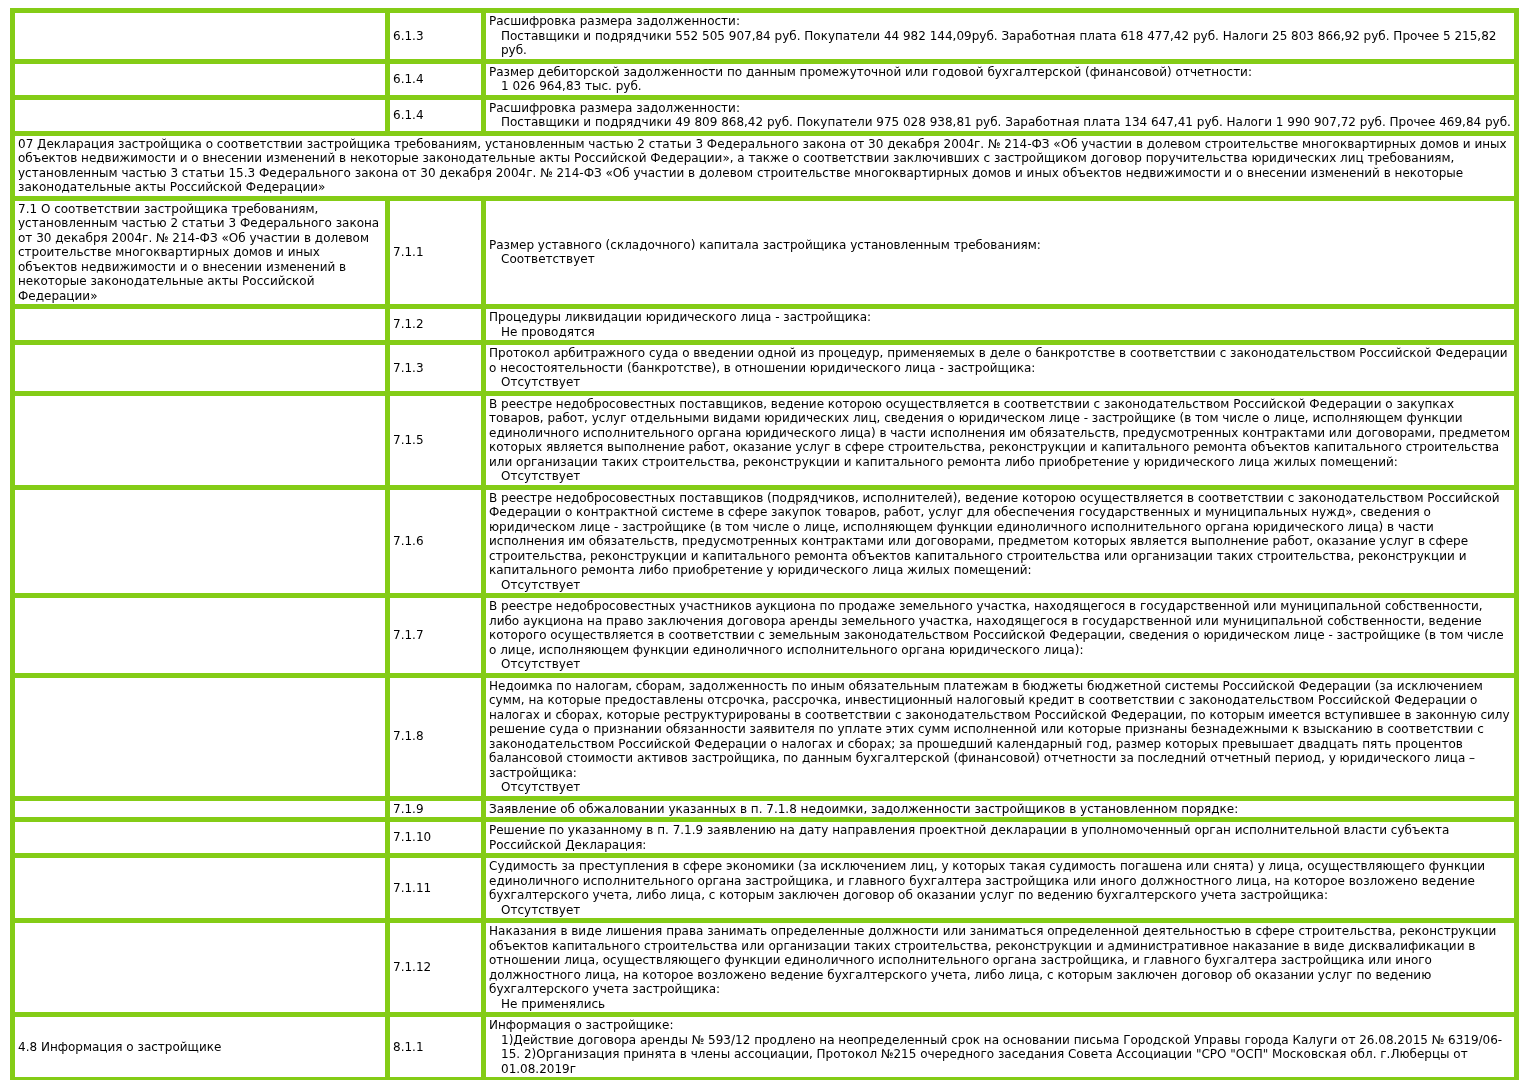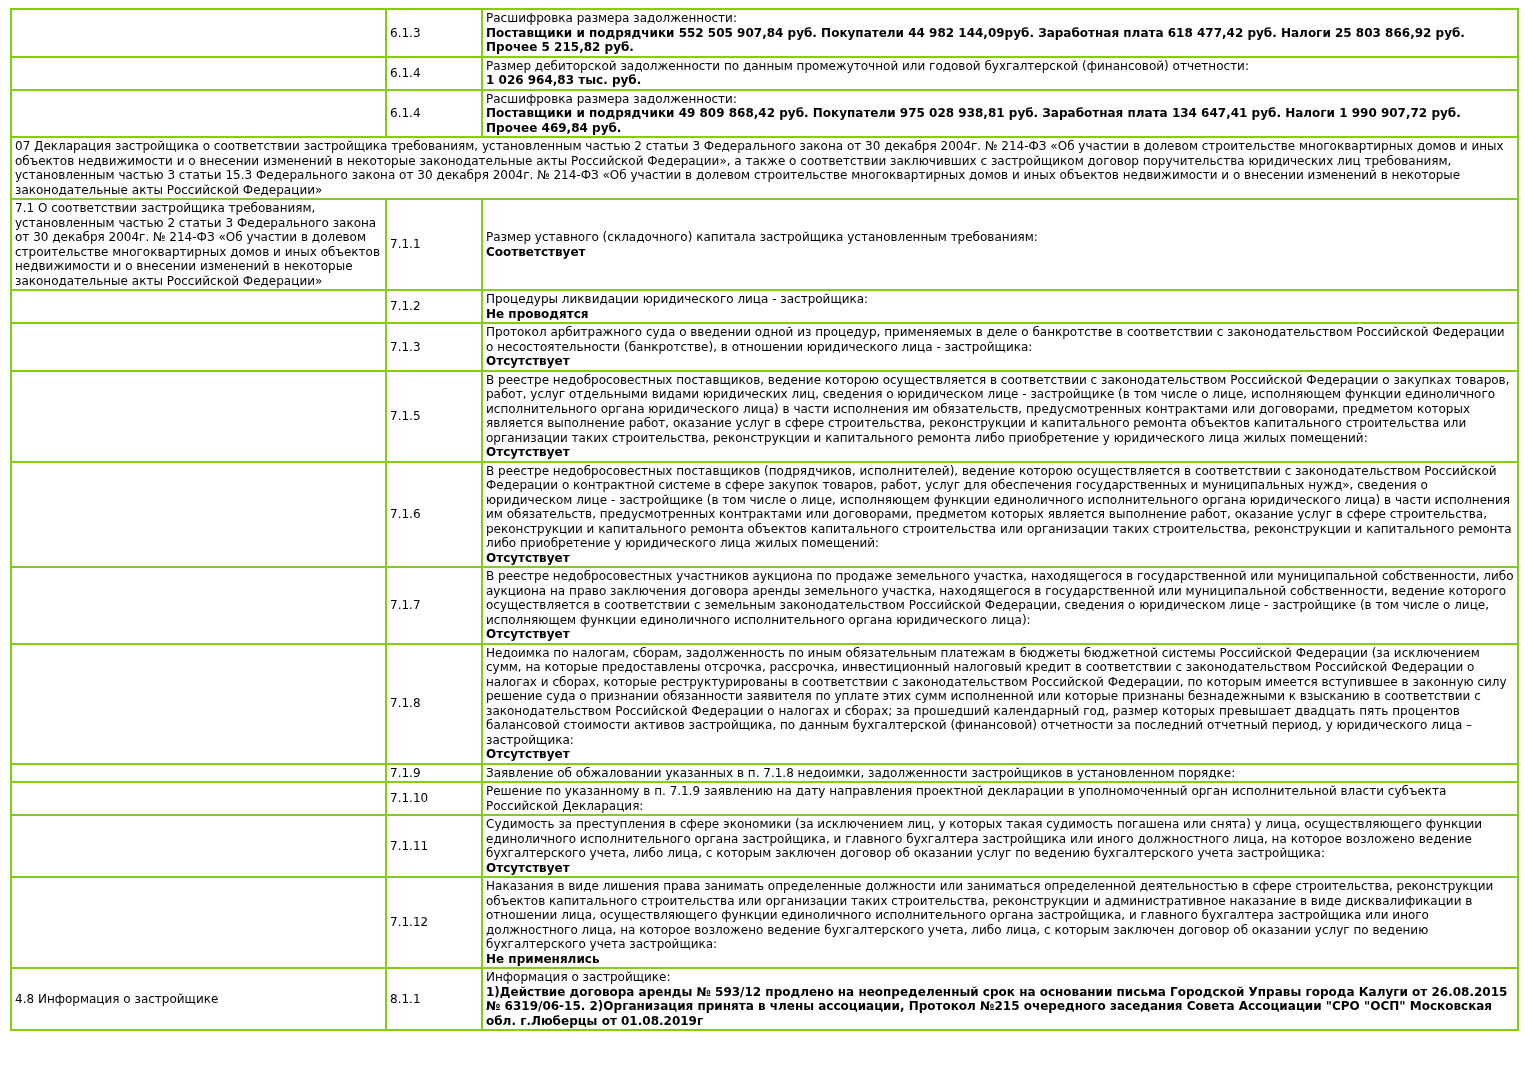--- a/index.html
+++ b/index.html
@@ -17,35 +17,36 @@
     overflow: hidden;
     background: #ffffff;
   }
   table.decl {
     border-collapse: collapse;
     table-layout: fixed;
     width: 1509px;
     font-size: 12px;
   }
   table.decl td {
-    border: 2px solid #84cc16;
+    border: 5px solid #84cc16;
     padding: 1px 3px;
     vertical-align: middle;
     line-height: 14.5px;
     word-wrap: break-word;
     overflow-wrap: break-word;
   }
   td.col-left { }
   td.col-num { }
   td.col-content { }
   td.section-cell {
     padding: 1px 2px;
   }
   .value {
-    font-weight: bold;
+    font-weight: normal;
+    margin-left: 12px;
   }
   .label { }
 </style>
 </head>
 <body>
 
 <div class="page">
   <table class="decl">
     <colgroup>
       <col style="width:375px">

